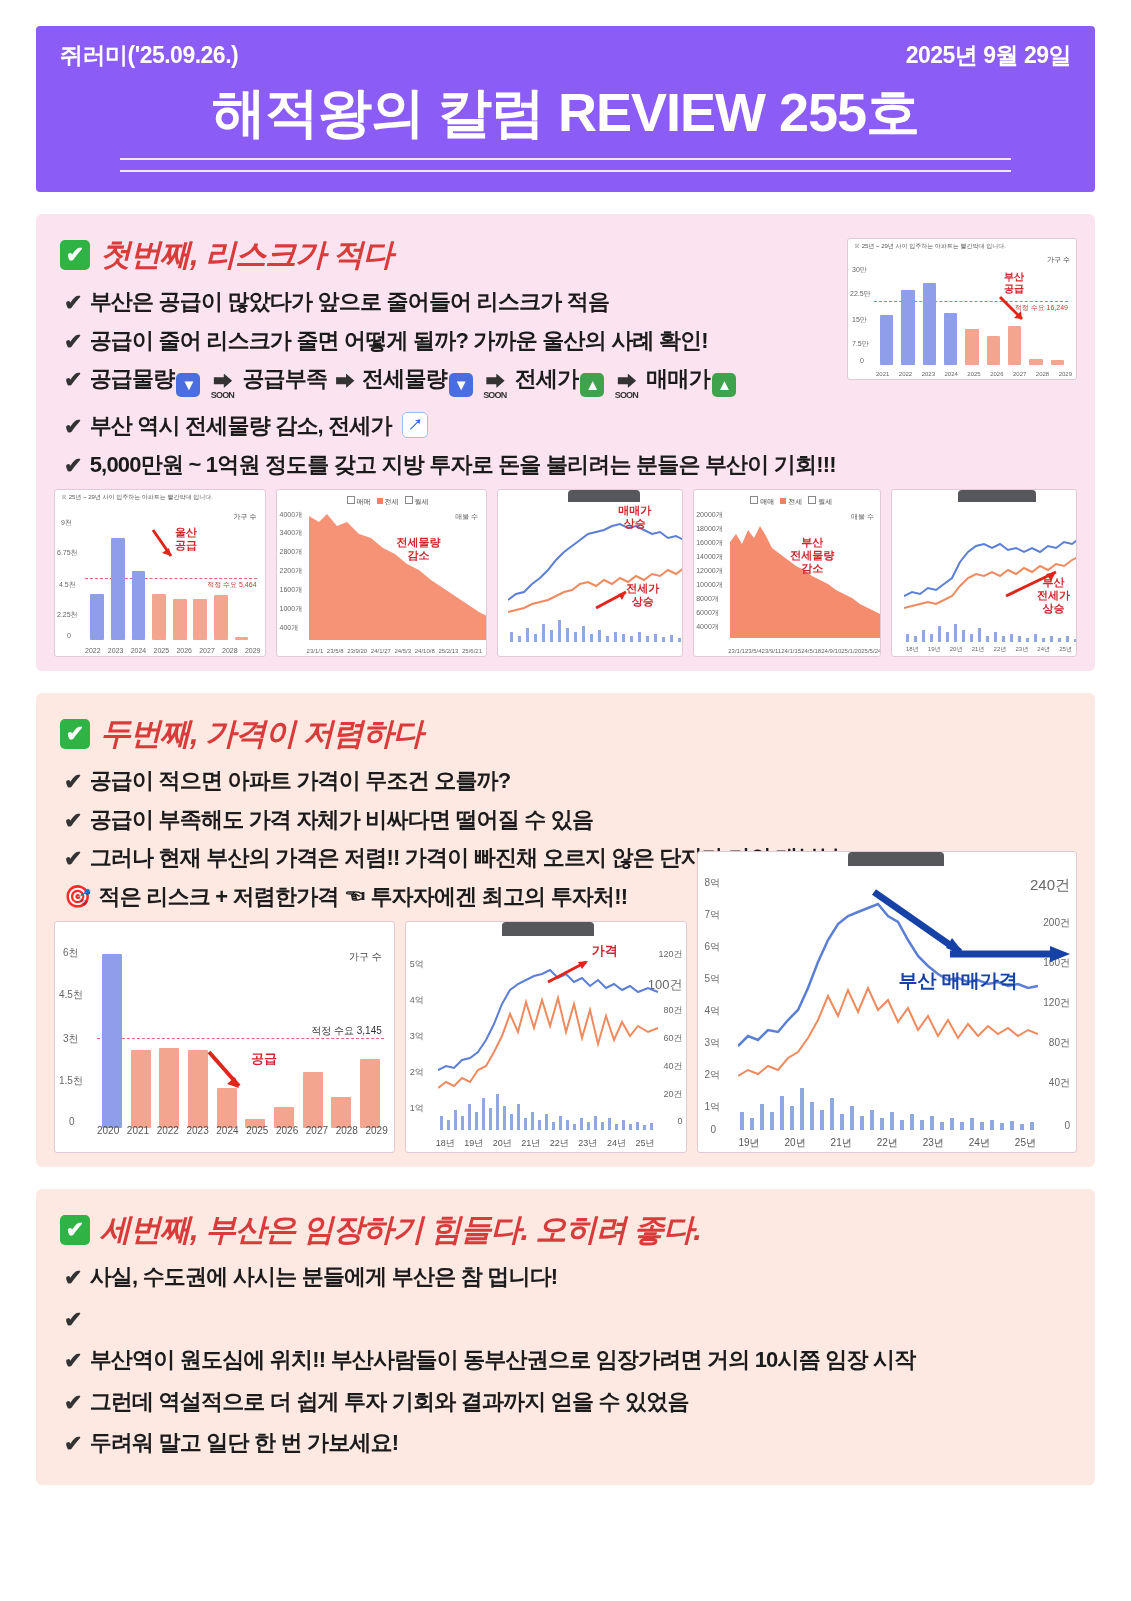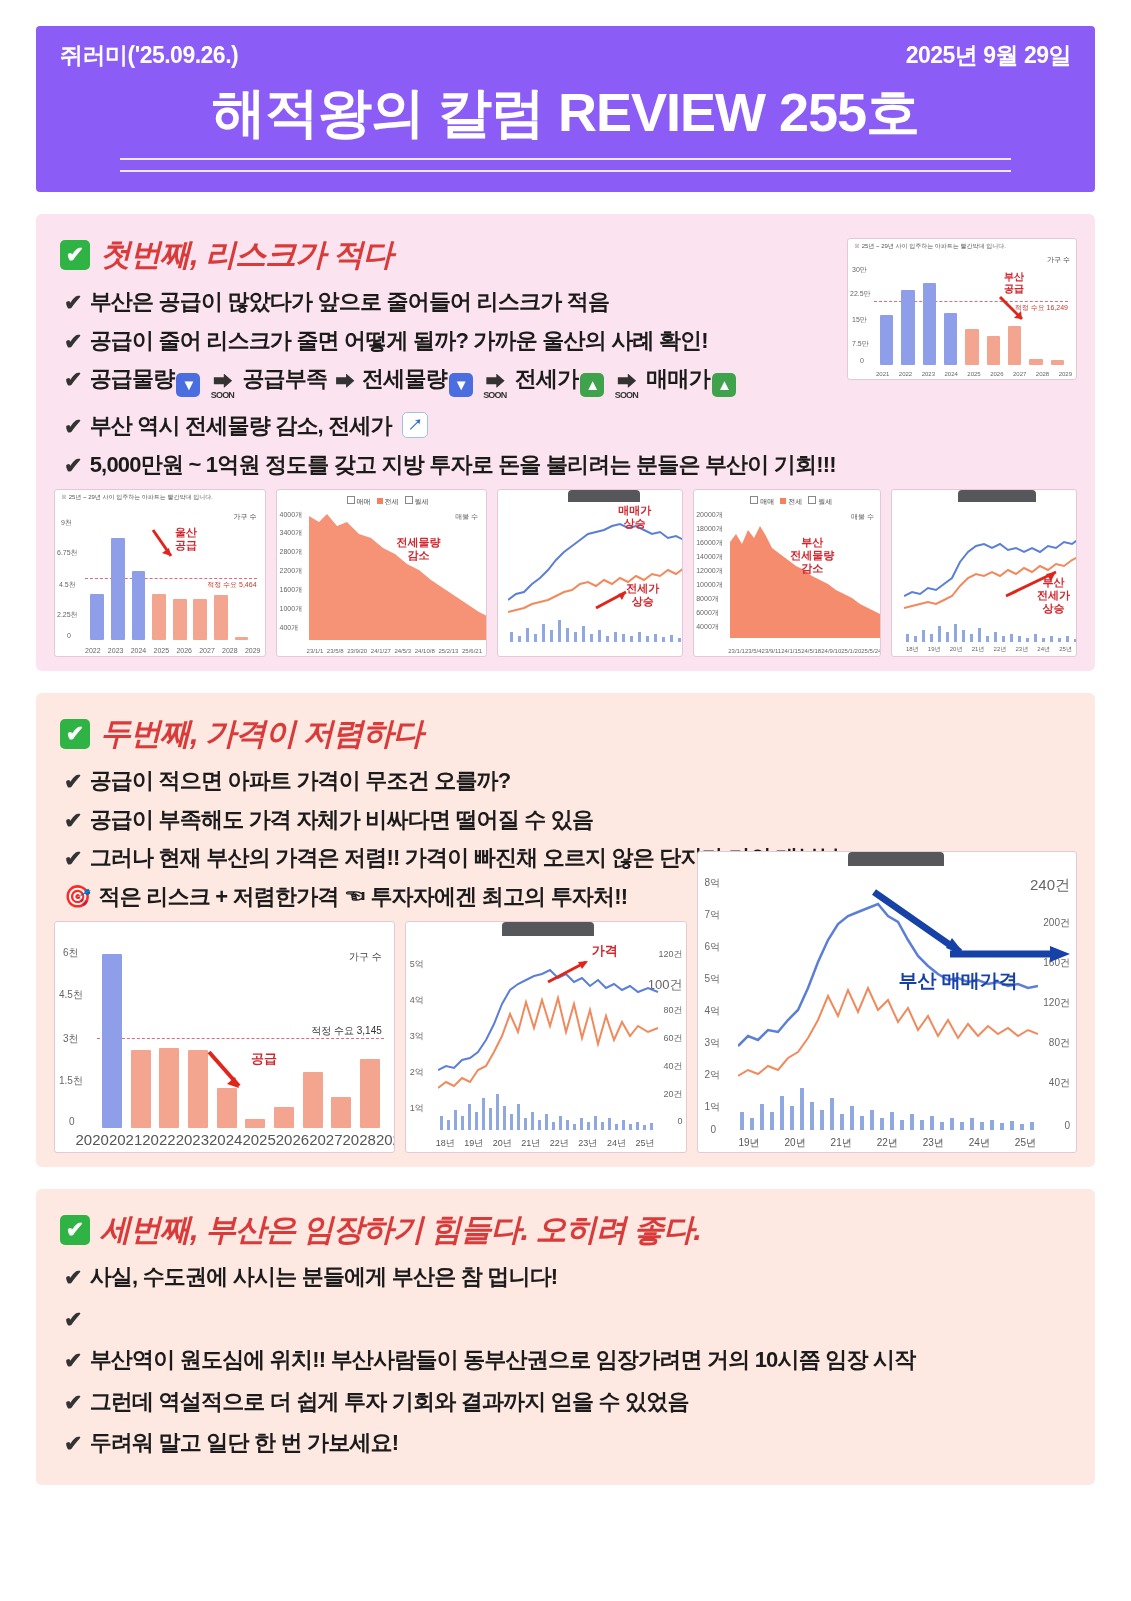--- a/index.html
+++ b/index.html
@@ -571,21 +571,21 @@
           <div class="bar pink" style="left:81%; width:7%; height:17%;"></div>
           <div class="bar pink" style="left:91%; width:7%; height:38%;"></div>
         </div>
         <div class="chart-annot" style="left:196px; top:130px; font-size:13px;">공급</div>
         <div class="redarrow" style="position:absolute; left:148px; top:124px;">
           <svg width="52" height="52" viewBox="0 0 52 52">
               <line x1="6" y1="6" x2="36" y2="40" stroke="#e1251b" stroke-width="4"></line>
               <polygon points="36,42 24,38 32,31" fill="#e1251b"></polygon>
             </svg>
         </div>
-        <div style="position:absolute; left:42px; right:6px; bottom:4px; display:flex; justify-content:center; font-size:15px; color:#555;">
+        <div style="position:absolute; left:42px; right:6px; bottom:16px; display:flex; justify-content:space-between; font-size:10px; color:#555;">
           <span>2020</span>
           <span>2021</span>
           <span>2022</span>
           <span>2023</span>
           <span>2024</span>
           <span>2025</span>
           <span>2026</span>
           <span>2027</span>
           <span>2028</span>
           <span>2029</span>

